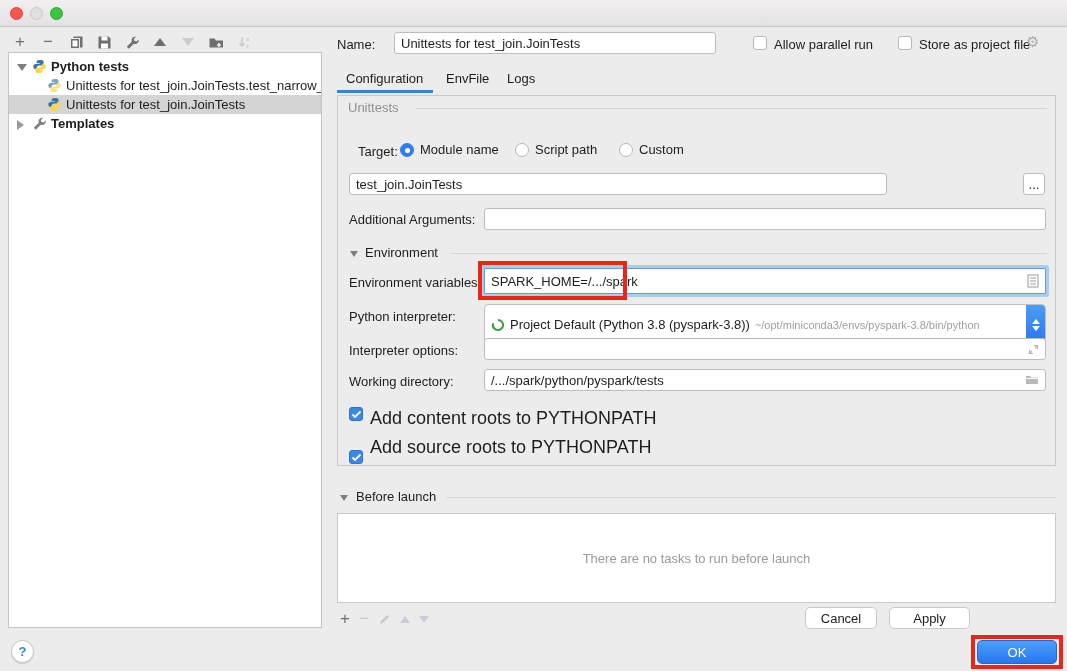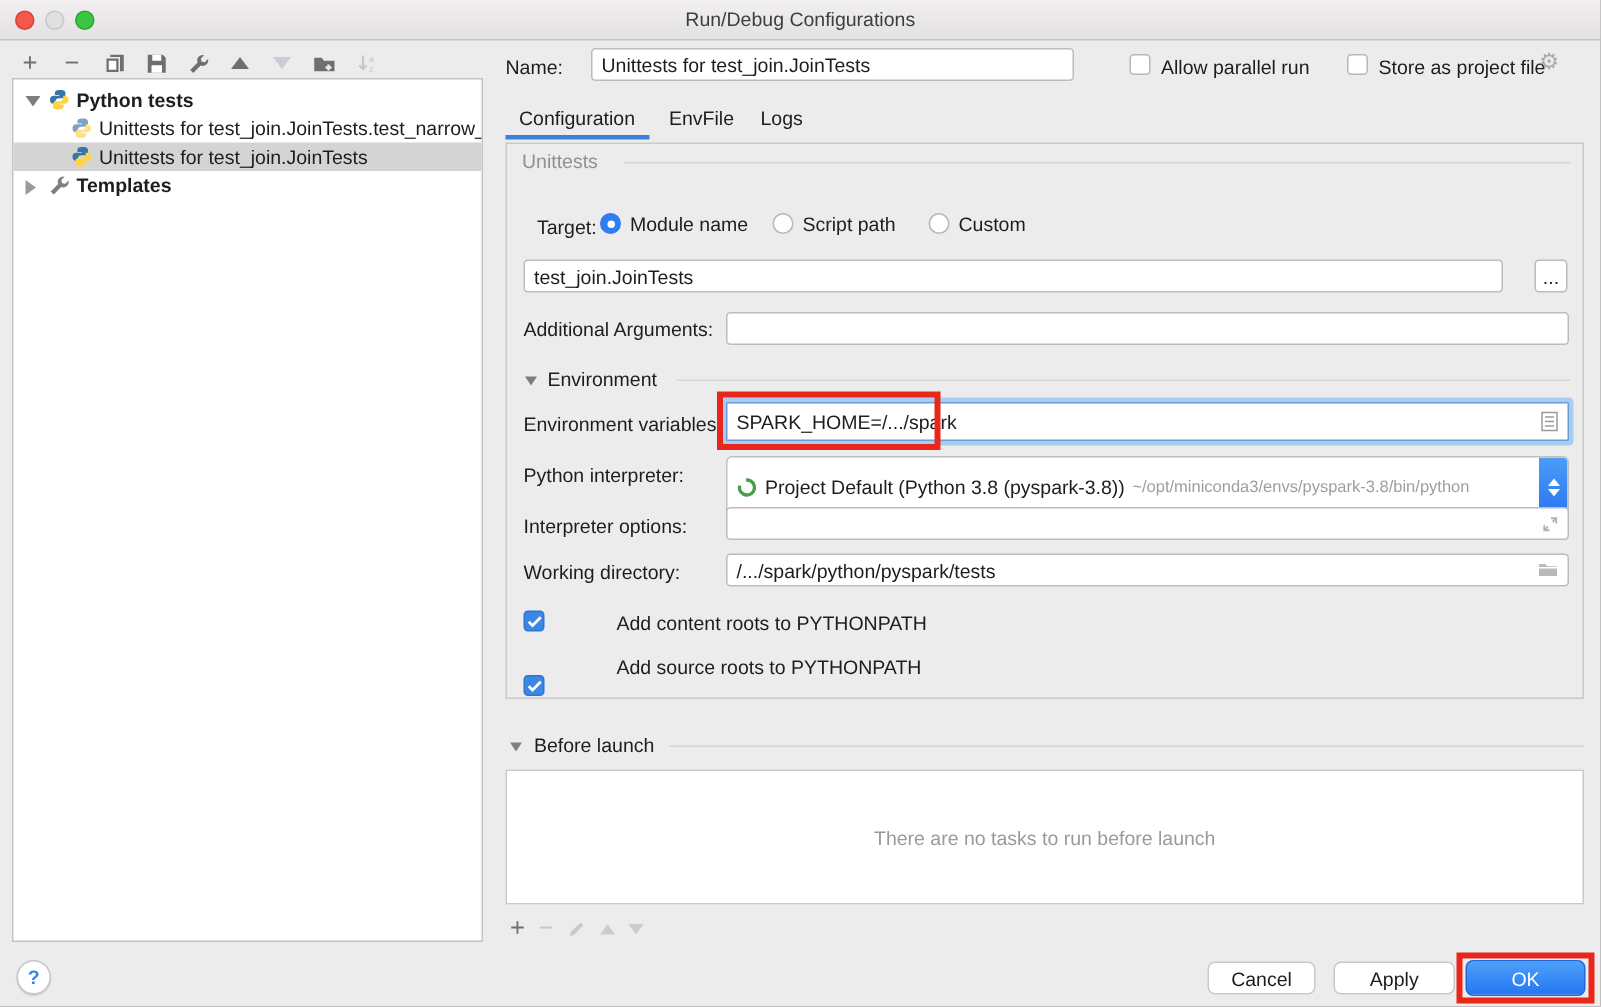--- a/index.html
+++ b/index.html
@@ -51,57 +51,56 @@
   
   .tab{position:absolute;top:71px;font-size:13px;color:#1d1d1d;cursor:default;}
   .tab-underline{position:absolute;left:337px;top:90px;width:96px;height:3px;background:#3c80d8;}
   
   .panel{position:absolute;left:337px;top:95px;width:719px;height:371px;border:1px solid #c9c9c9;}
   .group-line{position:absolute;height:1px;background:#d6d6d6;}
   .gray-label{font-size:13px;color:#909090;}
   .radio{width:14px;height:14px;border-radius:50%;background:#fff;border:1px solid #b7b7b7;}
   .radio.selected{background:#2c7ef2;border-color:#2c7ef2;position:relative;}
   .radio.selected::after{content:"";position:absolute;left:4px;top:4px;width:5px;height:5px;border-radius:50%;background:#fff;}
-  .radio-group{display:flex;align-items:flex-start;gap:6px;}
+  .radio-group{display:flex;align-items:center;gap:6px;}
   .hdr-tri{width:0;height:0;border-left:4px solid transparent;border-right:4px solid transparent;border-top:6px solid #7e7e7e;}
   .focus-field{background:#fff;border:1px solid #699cd8;box-shadow:0 0 0 3px #a9ccf1;border-radius:1px;
     display:flex;align-items:center;padding:0 6px;font-size:13px;}
   .combo{background:#fff;border:1px solid #bfbfbf;border-radius:4px;display:flex;align-items:center;
     font-size:13px;padding:0 0 0 6px;overflow:hidden;}
   .stepper{margin-left:auto;width:19px;height:100%;background:linear-gradient(#4b9cf8,#2a74f0);
     border-radius:0 3px 3px 0;display:flex;flex-direction:column;align-items:center;justify-content:center;gap:2px;}
   .chev-up{width:0;height:0;border-left:4px solid transparent;border-right:4px solid transparent;border-bottom:5px solid #fff;}
   .chev-dn{width:0;height:0;border-left:4px solid transparent;border-right:4px solid transparent;border-top:5px solid #fff;}
   .path-gray{color:#9e9e9e;font-size:11px;margin-left:5px;white-space:nowrap;}
-  .cb-label{font-size:13px;margin-left:41px;}
+  .cb-label{font-size:18px;}
   
   .tasks-box{position:absolute;left:337px;top:513px;width:719px;height:90px;background:#fff;border:1px solid #c9c9c9;
     display:flex;align-items:center;justify-content:center;}
   .empty-msg{font-size:13px;color:#9a9a9a;}
   .mini-toolbar{position:absolute;left:340px;top:611px;display:flex;align-items:center;gap:9px;}
   .help-btn{position:absolute;left:11px;top:640px;width:23px;height:23px;border-radius:50%;background:#fff;
     border:1px solid #c6c6c6;box-shadow:0 1px 1px rgba(0,0,0,.12);display:flex;align-items:center;justify-content:center;
     color:#3a7ff2;font-size:13px;font-weight:bold;}
-  .btn{position:absolute;top:641px;height:22px;background:#fff;border:1px solid #c9c9c9;border-radius:5px;
+  .btn{position:absolute;top:607px;height:22px;background:#fff;border:1px solid #c9c9c9;border-radius:5px;
     font-size:13px;color:#1d1d1d;display:flex;align-items:center;justify-content:center;
     font-family:"Liberation Sans","DejaVu Sans",sans-serif;}
   .btn-ok{background:linear-gradient(#4da0f9,#2577f3);border:1px solid #2068d8;color:#fff;top:640px;height:24px;}
   
   .annotation{position:absolute;border:4px solid #e8261a;background:transparent;z-index:60;pointer-events:none;}
 </style>
 </head>
 <body>
 
 <div class="window">
 
   <div class="titlebar">
     <div class="traffic t-close"></div>
     <div class="traffic t-min"></div>
     <div class="traffic t-zoom"></div>
-    <div class="title">Run/Debug Configurations</div>
   </div>
 
   <div class="side-toolbar">
     <div class="tb-icon">
         <span class="glyph">+</span>
       </div>
     <div class="tb-icon">
         <span class="glyph">−</span>
       </div>
     <div class="tb-icon">
@@ -204,21 +203,21 @@
     </div>
     <div class="abs radio-group" style="left:177px;top:46px;">
       <div class="radio"></div>
       <span class="label13">Script path</span>
     </div>
     <div class="abs radio-group" style="left:281px;top:46px;">
       <div class="radio"></div>
       <span class="label13">Custom</span>
     </div>
 
-    <input class="abs field" style="left: 11px; top: 77px; width: 653px; height: 22px;" value="test_join.JoinTests">
+    <input class="abs field" style="left: 11px; top: 77px; width: 538px; height: 22px;" value="test_join.JoinTests">
     <button class="abs field" style="left:685px;top:77px;width:22px;height:22px;justify-content:center;padding:0;">...</button>
 
     <span class="abs label13" style="left:11px;top:116px;">Additional Arguments:</span>
     <input class="abs field" style="left: 146px; top: 112px; width: 562px; height: 22px;" value="">
 
     <div class="abs hdr-tri" style="left:12px;top:155px;"></div>
     <span class="abs label13" style="left:27px;top:149px;">Environment</span>
     <div class="group-line" style="left:113px;right:8px;top:157px;"></div>
 
     <span class="abs label13" style="left:11px;top:179px;">Environment variables:</span>

